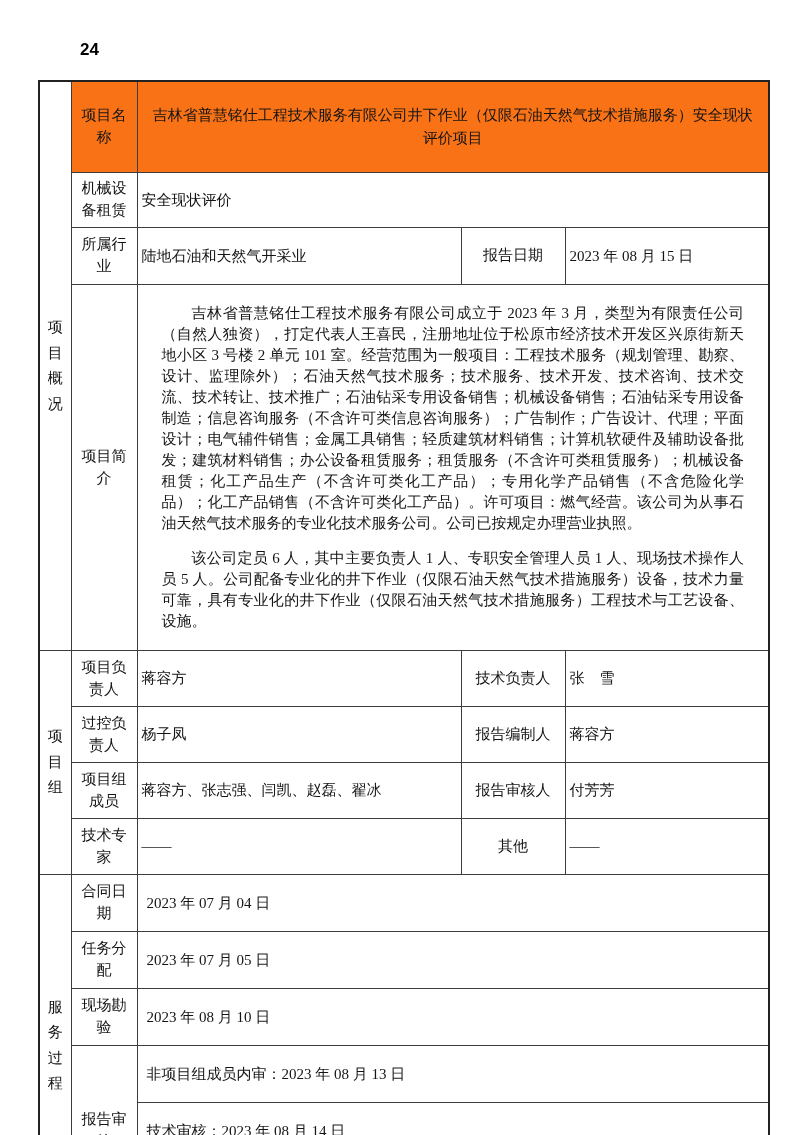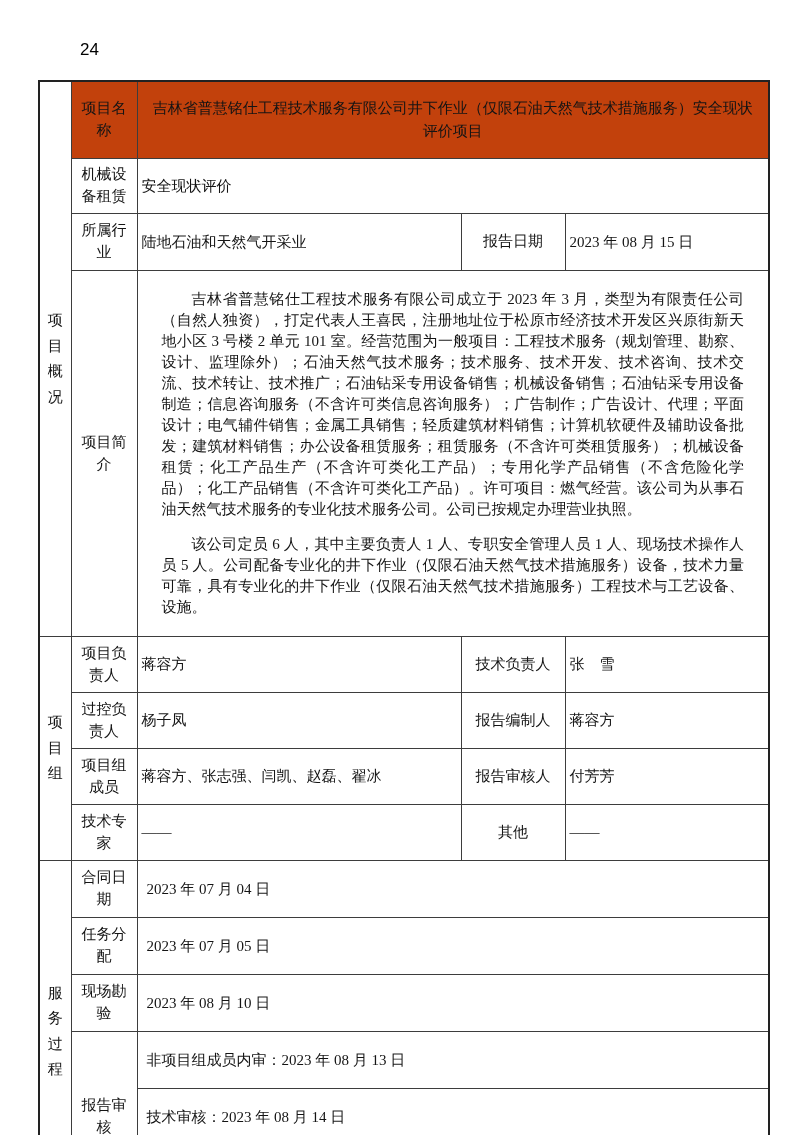--- a/index.html
+++ b/index.html
@@ -4,46 +4,46 @@
 <style>
   html,body { margin:0; padding:0; }
   body {
     width:803px; height:1135px; position:relative;
     background:#ffffff; color:#141414;
     font-family:"Liberation Serif", serif;
   }
   .page-number {
     position:absolute; left:80px; top:40px;
     font-family:"Liberation Sans", sans-serif;
-    font-weight:normal; font-size:17px; color:#000;text-align:center;
+    font-weight:bold; font-size:17px; color:#000;text-align:center;
   }
   table.doc-table {
     position:absolute; left:38px; top:80px; width:730px;
     border-collapse:collapse; table-layout:fixed;
     border:2px solid #222;
   }
   td, th {
     border:1px solid #3d3d3d;
     vertical-align:middle;
     font-size:15px; font-weight:normal;
     padding:2px 4px;
     overflow:hidden;
   }
-  .blue { background:#c2410c; }
+  .blue { background:#f97316; }
   .side {
     text-align:center; padding:0 2px; line-height:1.7;
     word-break:break-all;
   }
   .lbl {
     text-align:center; line-height:1.45; padding:2px 7px;
     word-break:break-all;
   }
   .center { }
   .left   { text-align:left; padding-left:9px; }
-  .title-cell { text-align:center; line-height:1.55; padding:11px 10px; }
+  .title-cell { text-align:center; line-height:1.55; padding:18px 10px; }
   .brief-cell { padding:4px 10px; vertical-align:top; }
   .brief-cell p {
     margin:14px; text-indent:2em; text-align:justify;
     line-height:21px; font-size:15px;
   }
   tr.h54 > td, tr.h54 > th { height:54px; }
   tr.h50 > td, tr.h50 > th { height:50px; }
   tr.h52 > td, tr.h52 > th { height:52px; }
   tr.h51 > td, tr.h51 > th { height:51px; }
 </style>

